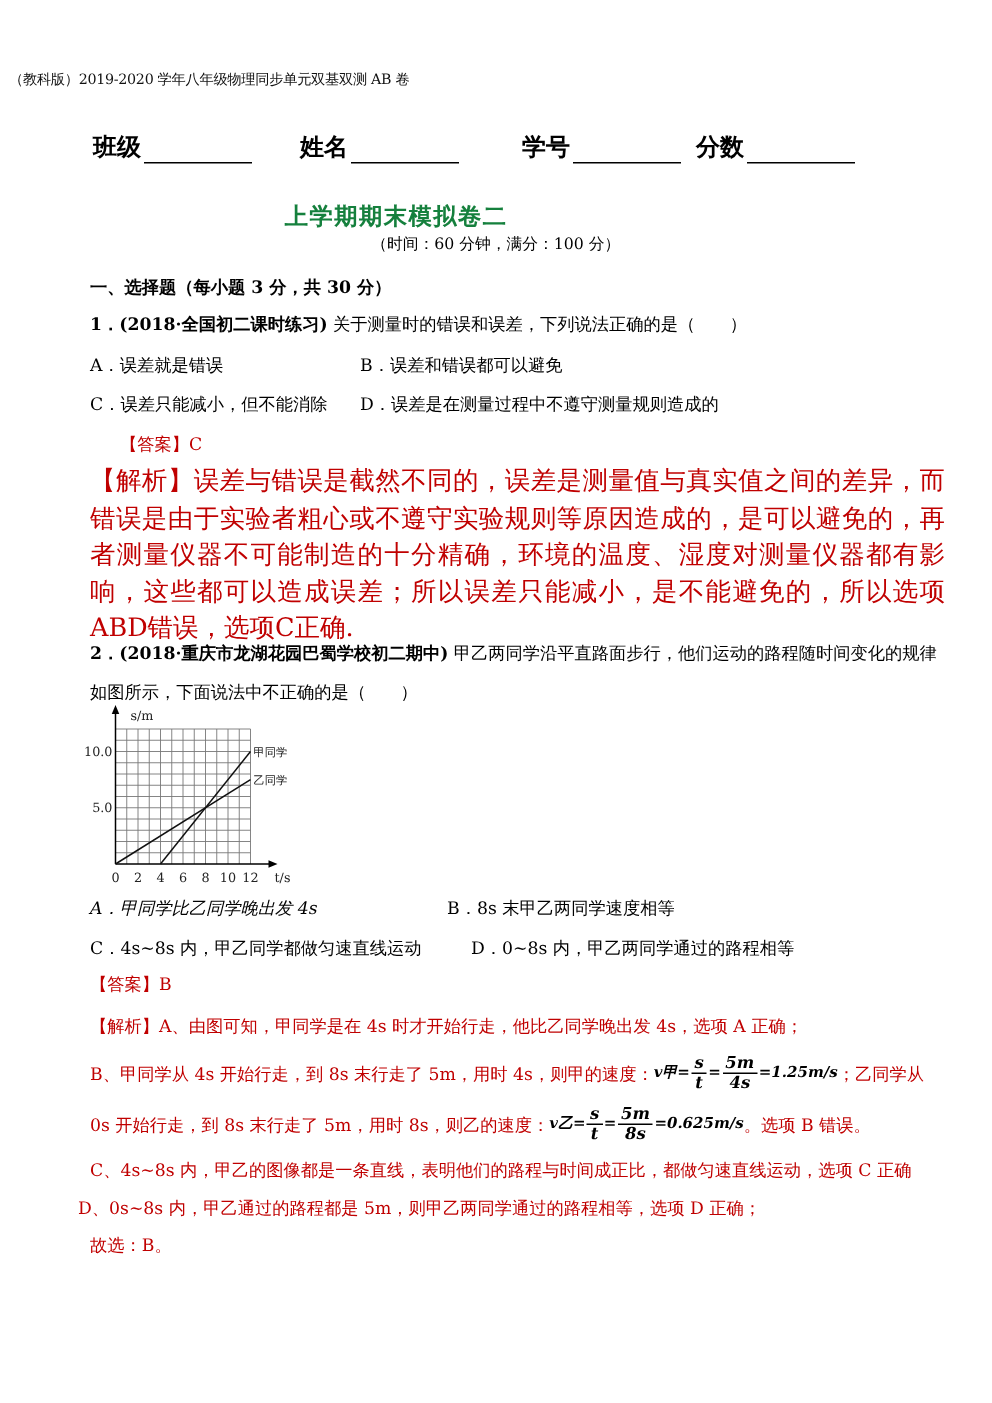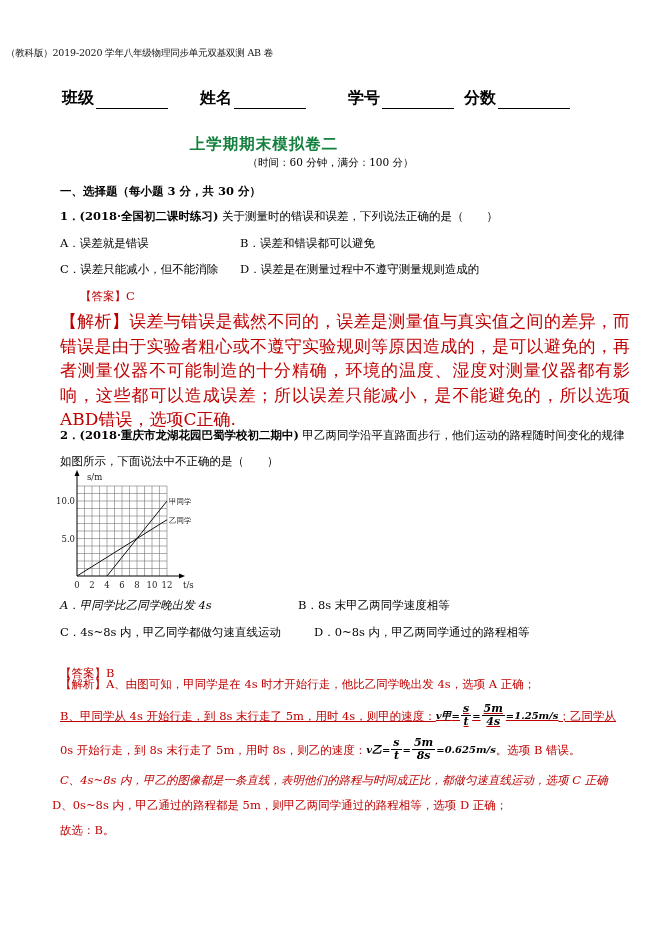--- a/index.html
+++ b/index.html
@@ -123,29 +123,29 @@
       <text x="114" y="36" font-size="7.5" fill="#222" font-family="DejaVu Sans, sans-serif">甲同学</text>
       <text x="114" y="54.75" font-size="7.5" fill="#222" font-family="DejaVu Sans, sans-serif">乙同学</text>
     </g>
 </svg>
 
 <div class="abs txt" style="left:60px;top:598px;font-style:italic;">A．甲同学比乙同学晚出发 4s</div>
 <div class="abs txt" style="left:298px;top:598px;">B．8s 末甲乙两同学速度相等</div>
 <div class="abs txt" style="left:60px;top:625px;">C．4s~8s 内，甲乙同学都做匀速直线运动</div>
 <div class="abs txt" style="left:298px;top:625px;margin-left:16px;">D．0~8s 内，甲乙两同学通过的路程相等</div>
 
-<div class="abs txt red" style="left:60px;top:666px;">
+<div class="abs txt red" style="left:60px;top:649px;">
   <span>【答案】</span><span>B</span>
 </div>
 
 <div class="abs txt red" style="left:60px;top:677px;">
   <span>【解析】</span><span>A、由图可知，甲同学是在 4s 时才开始行走，他比乙同学晚出发 4s，选项 A 正确；</span>
 </div>
 
-<div class="abs txt red" style="left:60px;top:703px;display:flex;align-items:center;text-decoration:underline;">
+<div class="abs txt red" style="left:60px;top:703px;display:flex;align-items:center;">
   <span>B、甲同学从 4s 开始行走，到 8s 末行走了 5m，用时 4s，则甲的速度：</span>
   <span class="eq">v甲</span>
     <span class="eq">=</span>
   <span class="frac">
       <span class="num">s</span>
       <span>t</span>
     </span>
     <span class="eq">=</span>
   <span class="frac">
       <span class="num">5m</span>
@@ -165,15 +165,15 @@
     </span>
     <span class="eq">=</span>
   <span class="frac">
       <span class="num">5m</span>
       <span>8s</span>
     </span>
   <span class="eq">=0.625m/s</span>
   <span>。选项 B 错误。</span>
 </div>
 
-<div class="abs txt red" style="left:60px;top:773px;font-style:italic;">C、4s~8s 内，甲乙的图像都是一条直线，表明他们的路程与时间成正比，都做匀速直线运动，选项 C 正确</div>
+<div class="abs txt red" style="left:60px;top:773px;">C、4s~8s 内，甲乙的图像都是一条直线，表明他们的路程与时间成正比，都做匀速直线运动，选项 C 正确</div>
 <div class="abs txt red" style="left:52px;top:798px;text-align:right;">D、0s~8s 内，甲乙通过的路程都是 5m，则甲乙两同学通过的路程相等，选项 D 正确；</div>
 <div class="abs txt red" style="left:60px;top:823px;">故选：B。</div>
 
 </body></html>

